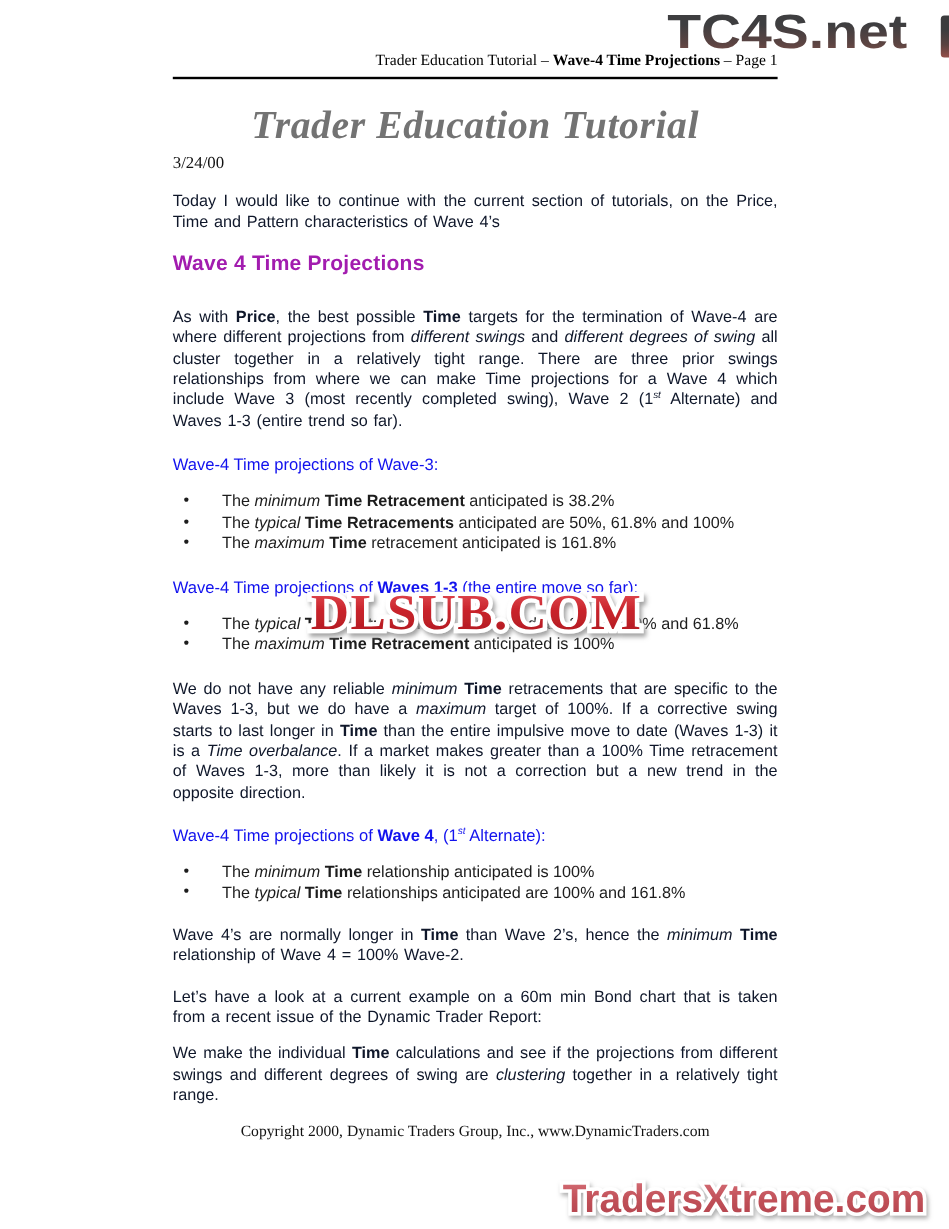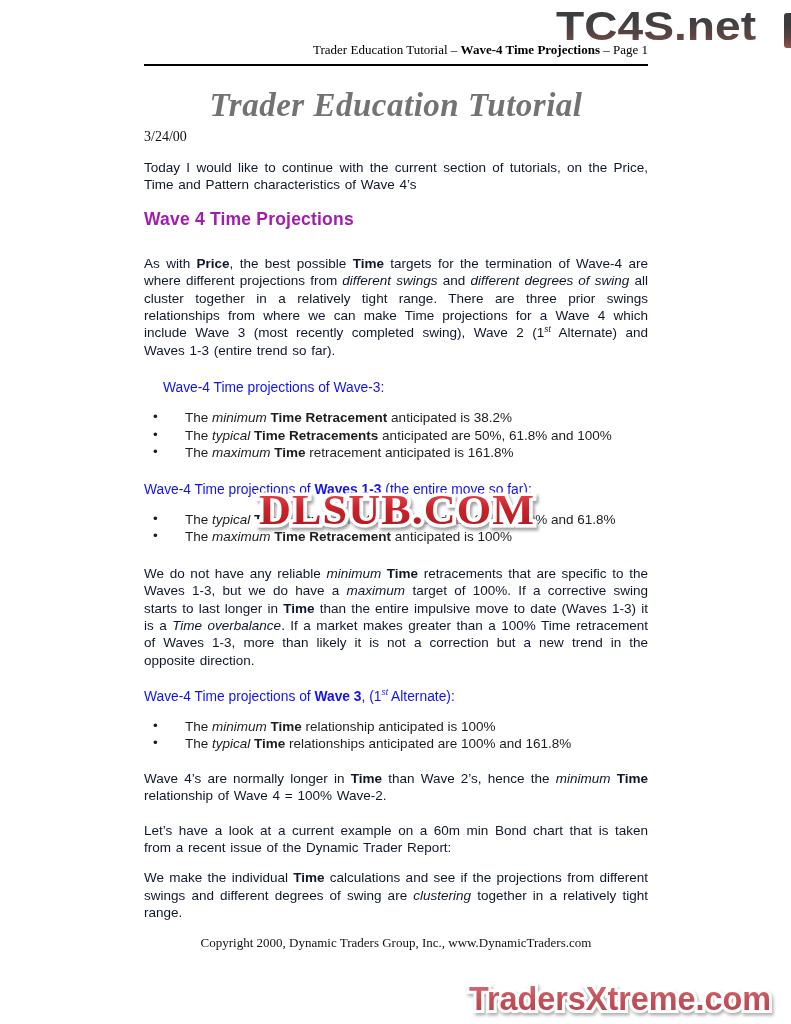--- a/index.html
+++ b/index.html
@@ -40,21 +40,21 @@
   }
   .m-intro  { margin-top: 14px; }
   .main-heading {
     margin-top: 15px; font-size: 17.5px; font-weight: bold;
     color: #a21caf; letter-spacing: 0.2px;
   }
   .m-aswith { margin-top: 25px; }
   .subhead {
     font-size: 13.8px; line-height: 17px; color: #1212ee;
   }
-  .m-sub1 { margin-top: 20px; margin-left: 19px; }
+  .m-sub1 { margin-top: 20px; }
   .m-sub2 { margin-top: 20px; }
   .m-sub3 { margin-top: 19px; }
   ul.bullets {
     list-style: none; margin-top: 13px;
     font-size: 13.5px; line-height: 17.3px;
   }
   ul.bullets li { position: relative; padding-left: 41px; }
   ul.bullets li .marker { position: absolute; left: 9px; top: -1px; }
   .m-wedonot { margin-top: 19px; }
   .m-wave4s  { margin-top: 17px; }
@@ -118,21 +118,21 @@
       <span><span>The </span><span class="i">typical</span><span> </span><span class="b">Time Retracements</span><span> anticipated are 38.2%, 50% and 61.8%</span></span>
     </li>
     <li>
       <span class="marker">•</span>
       <span><span>The </span><span class="i">maximum</span><span> </span><span class="b">Time Retracement</span><span> anticipated is 100%</span></span>
     </li>
   </ul>
 
   <p class="body m-wedonot"><span>We do not have any reliable </span><span class="i">minimum</span><span> </span><span class="b">Time</span><span> retracements that are specific to the Waves 1-3, but we do have a </span><span class="i">maximum</span><span> target of 100%. If a corrective swing starts to last longer in </span><span class="b">Time</span><span> than the entire impulsive move to date (Waves 1-3) it is a </span><span class="i">Time overbalance</span><span>. If a market makes greater than a 100% Time retracement of Waves 1-3, more than likely it is not a correction but a new trend in the opposite direction.</span></p>
 
-  <div class="subhead m-sub3"><span>Wave-4 Time projections of </span><span class="b">Wave 3</span><span>, (1</span><sup>st</sup><span> Alternate):</span></div>
+  <div class="subhead m-sub3"><span>Wave-4 Time projections of </span><span class="b">Wave 4</span><span>, (1</span><sup>st</sup><span> Alternate):</span></div>
   <ul class="bullets">
     <li>
       <span class="marker">•</span>
       <span><span>The </span><span class="i">minimum</span><span> </span><span class="b">Time</span><span> relationship anticipated is 100%</span></span>
     </li>
     <li>
       <span class="marker">•</span>
       <span><span>The </span><span class="i">typical</span><span> </span><span class="b">Time</span><span> relationships anticipated are 100% and 161.8%</span></span>
     </li>
   </ul>

